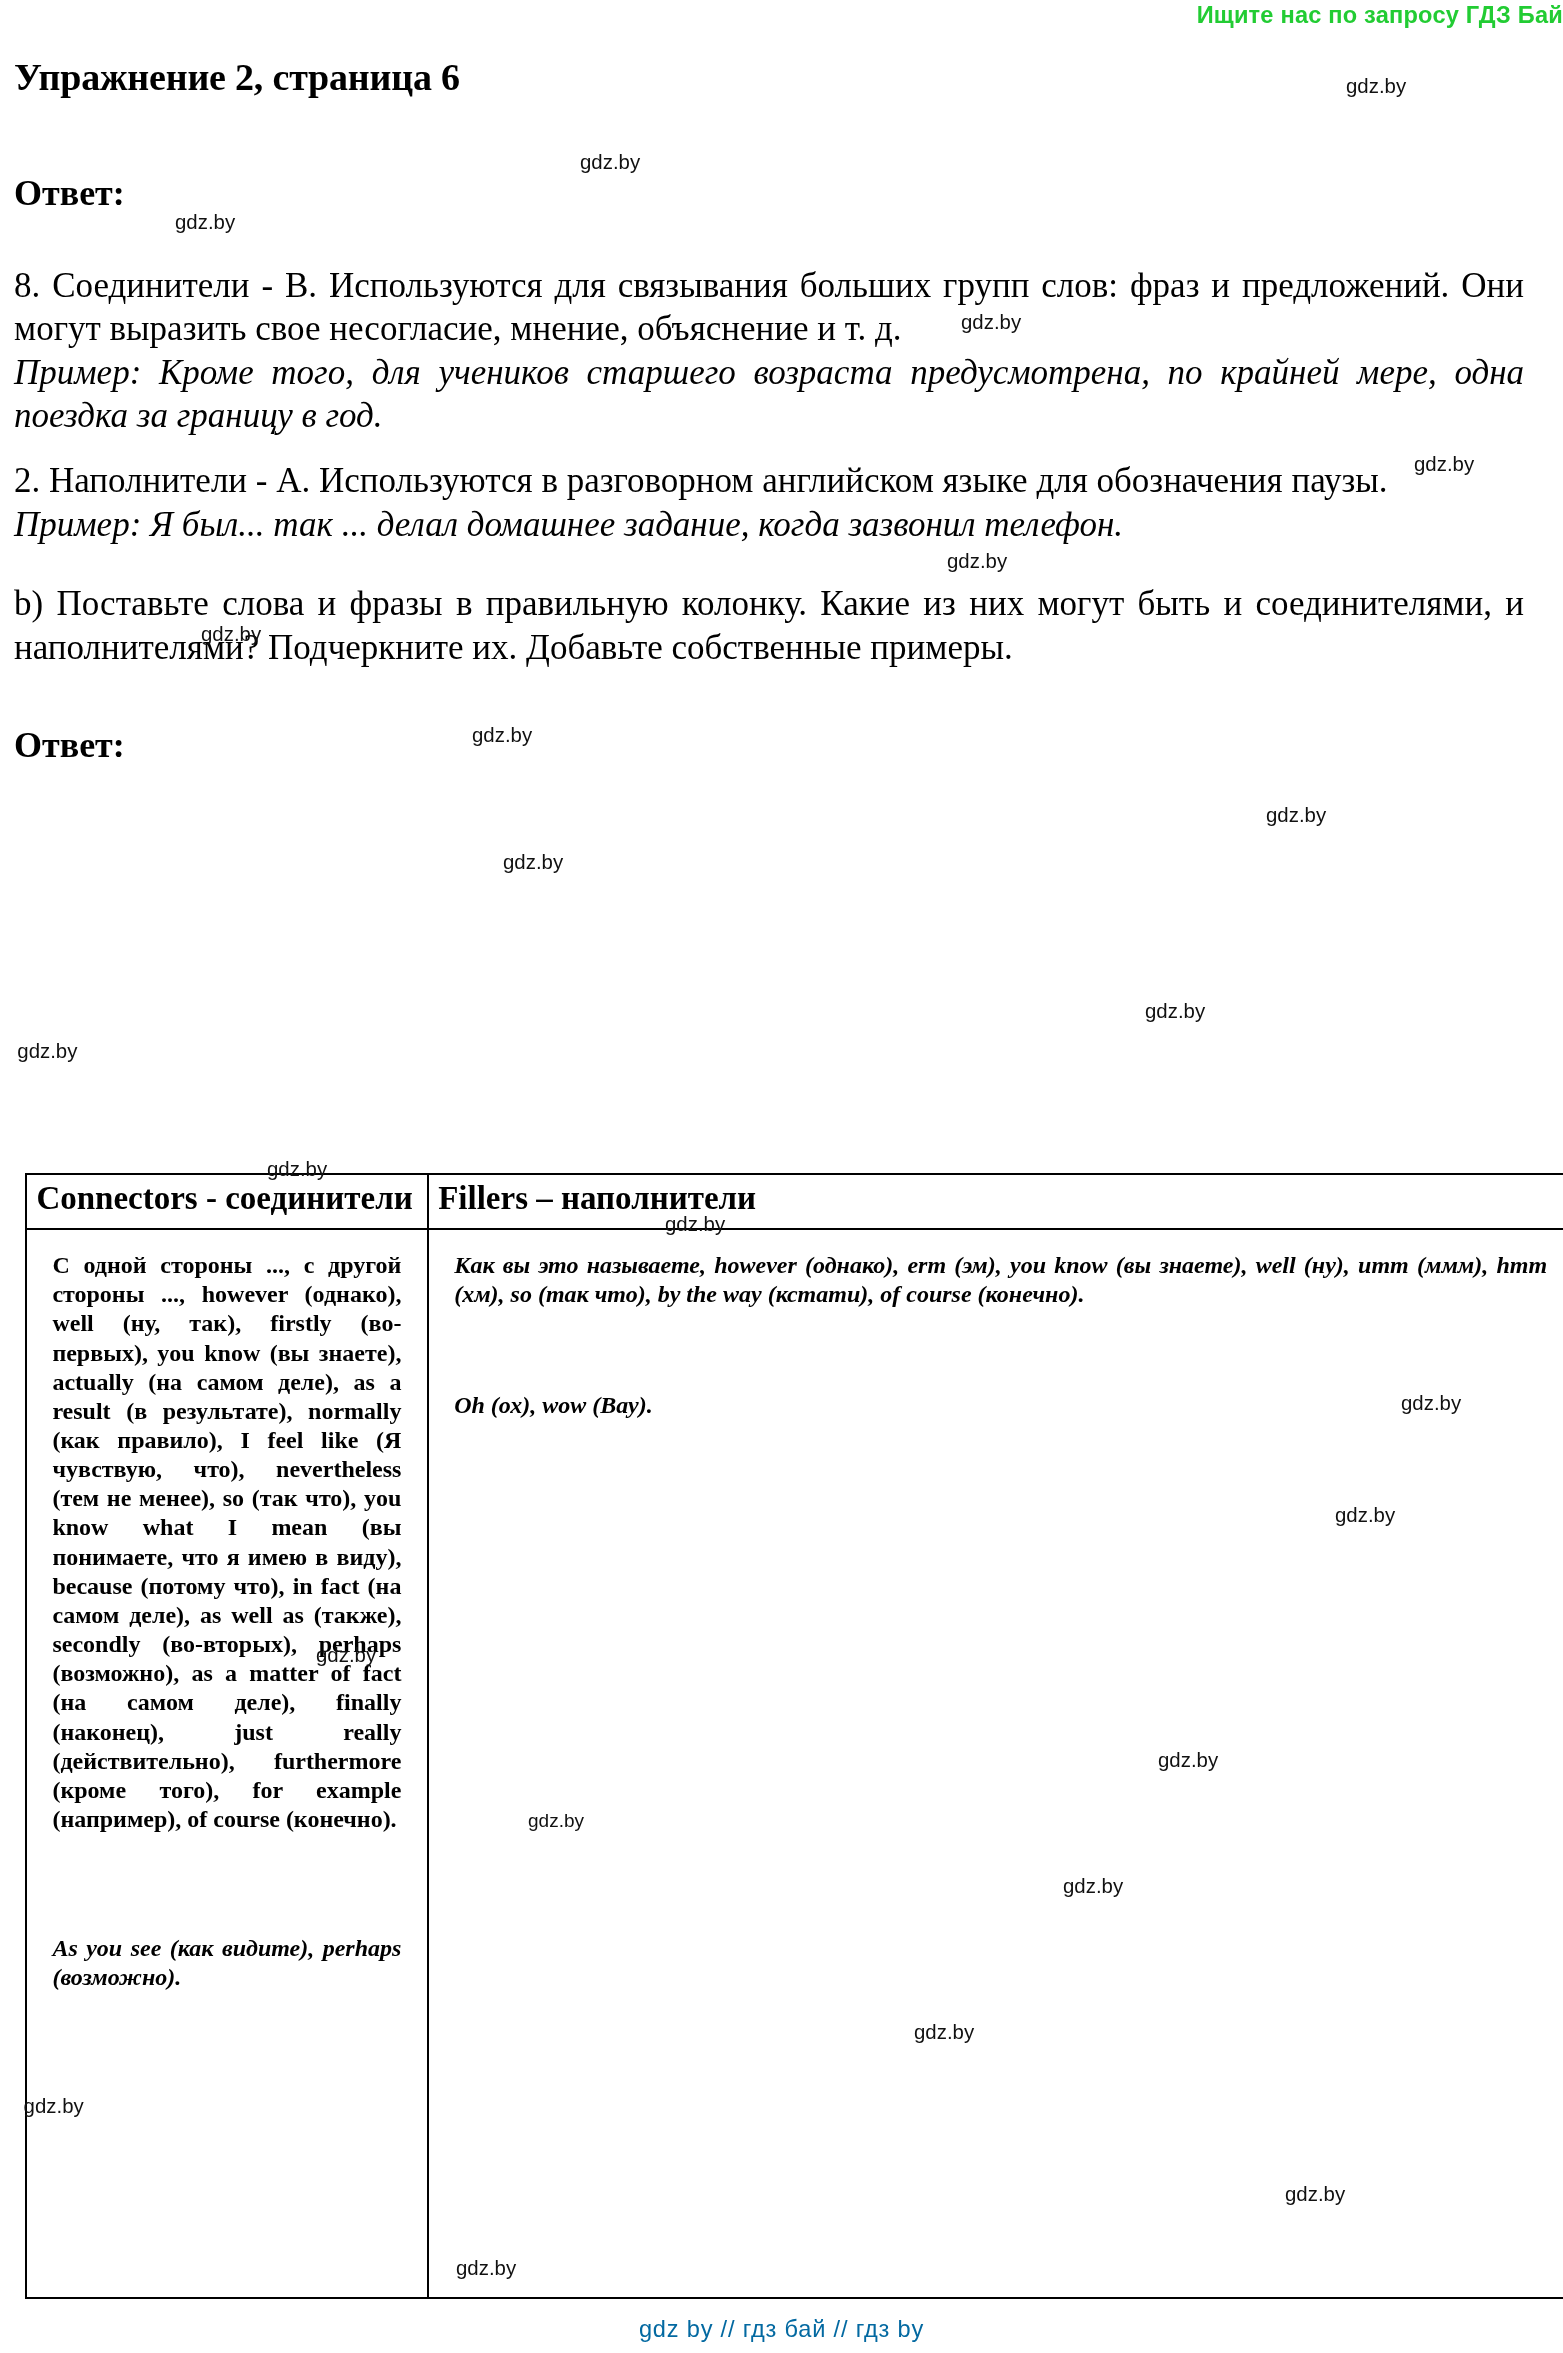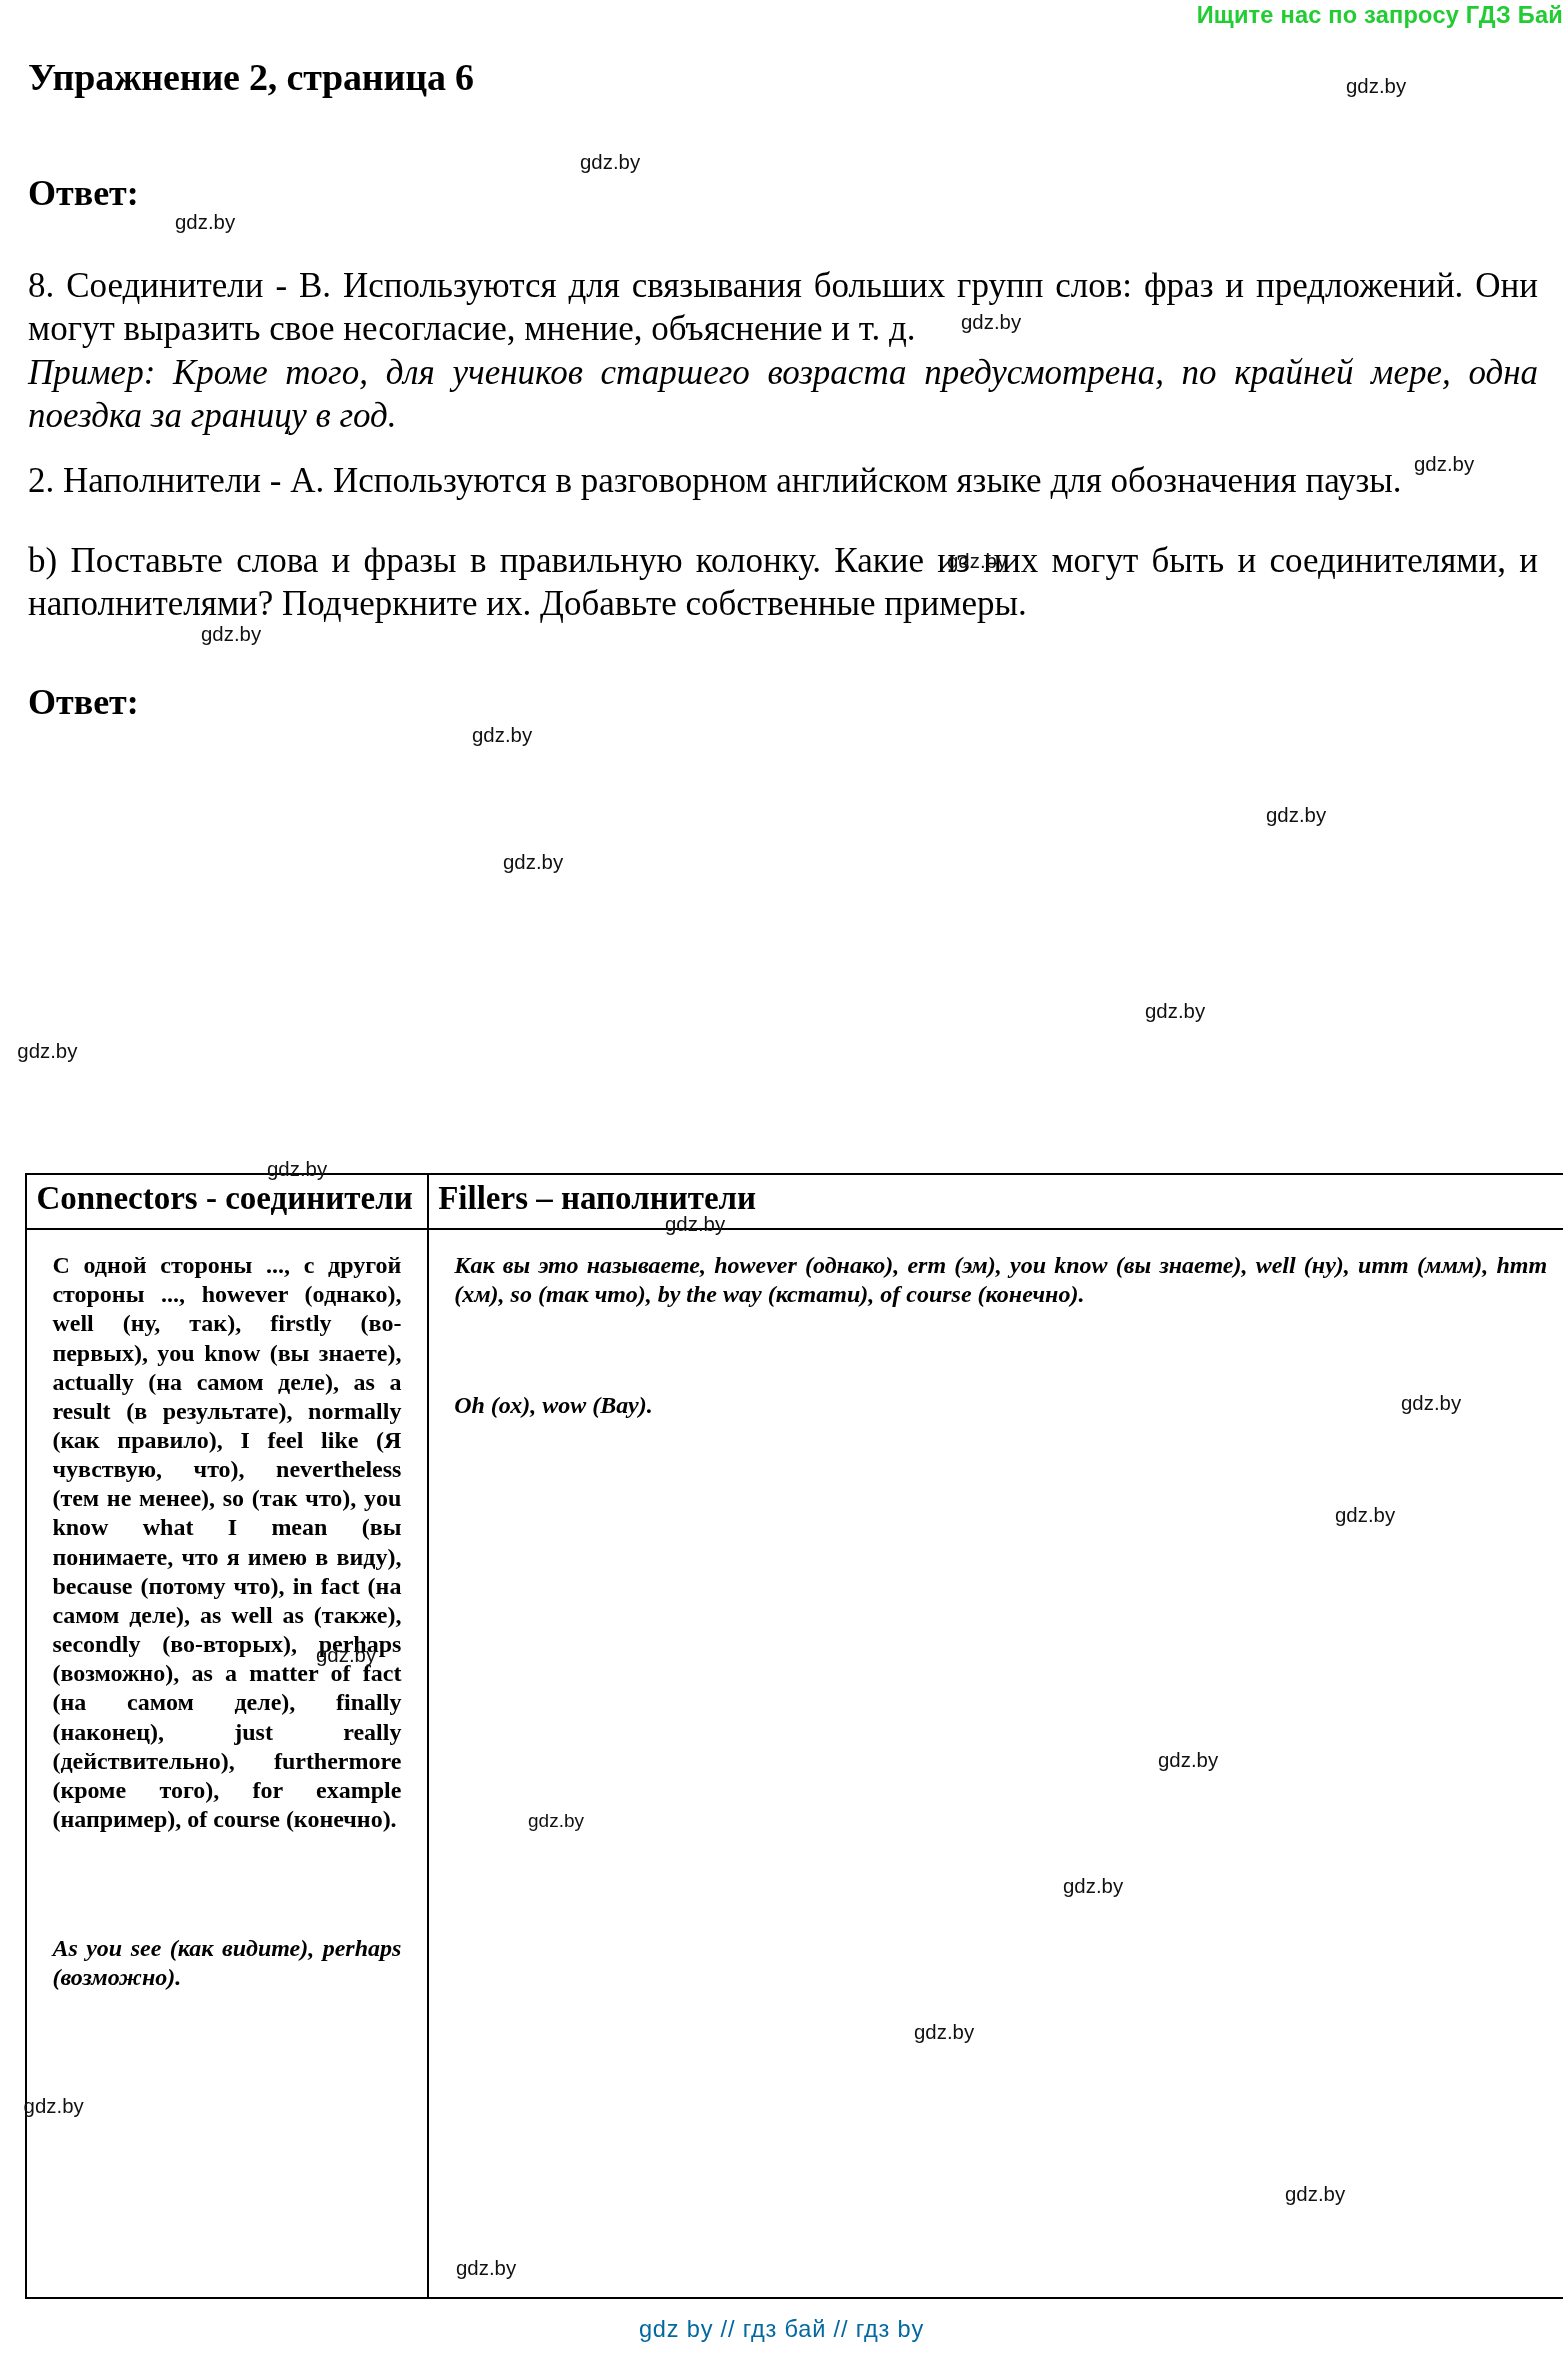--- a/index.html
+++ b/index.html
@@ -27,21 +27,21 @@
     font-family: "Liberation Sans", sans-serif;
     font-weight: bold;
     font-size: 23.6px;
     color: #22cc33;
     letter-spacing: 0.2px;
   }
 
   
   .content {
     position: absolute;
-    left: 28px;
+    left: 14px;
     top: 57px;
     width: 1510px;
     font-family: Liberation Serif, serif;
   }
 
   .ex-title {
     font-size: 38px;
     font-weight: bold;
     line-height: 1.08;
     margin: 0 0 7.9px 0;
@@ -157,20 +157,21 @@
   <div class="sp-4"></div>
 
   <p class="para para-just">8. Соединители - B. Используются для связывания больших групп слов: фраз и предложений. Они могут выразить свое несогласие, мнение, объяснение и т. д.</p>
 
   <p class="para italic para-just">Пример: Кроме того, для учеников старшего возраста предусмотрена, по крайней мере, одна поездка за границу в год.</p>
 
   <div class="sp-3"></div>
 
   <p class="para para-just">2. Наполнители - A. Используются в разговорном английском языке для обозначения паузы.</p>
 
+  <p class="para italic para-just">Пример: Я был... так ... делал домашнее задание, когда зазвонил телефон.</p>
 
   <div class="sp-2"></div>
 
   <p class="para para-just">b) Поставьте слова и фразы в правильную колонку. Какие из них могут быть и соединителями, и наполнителями? Подчеркните их. Добавьте собственные примеры.</p>
 
   <div class="sp-6"></div>
 
   <div class="answer-label">Ответ:</div>
 
 </div>

